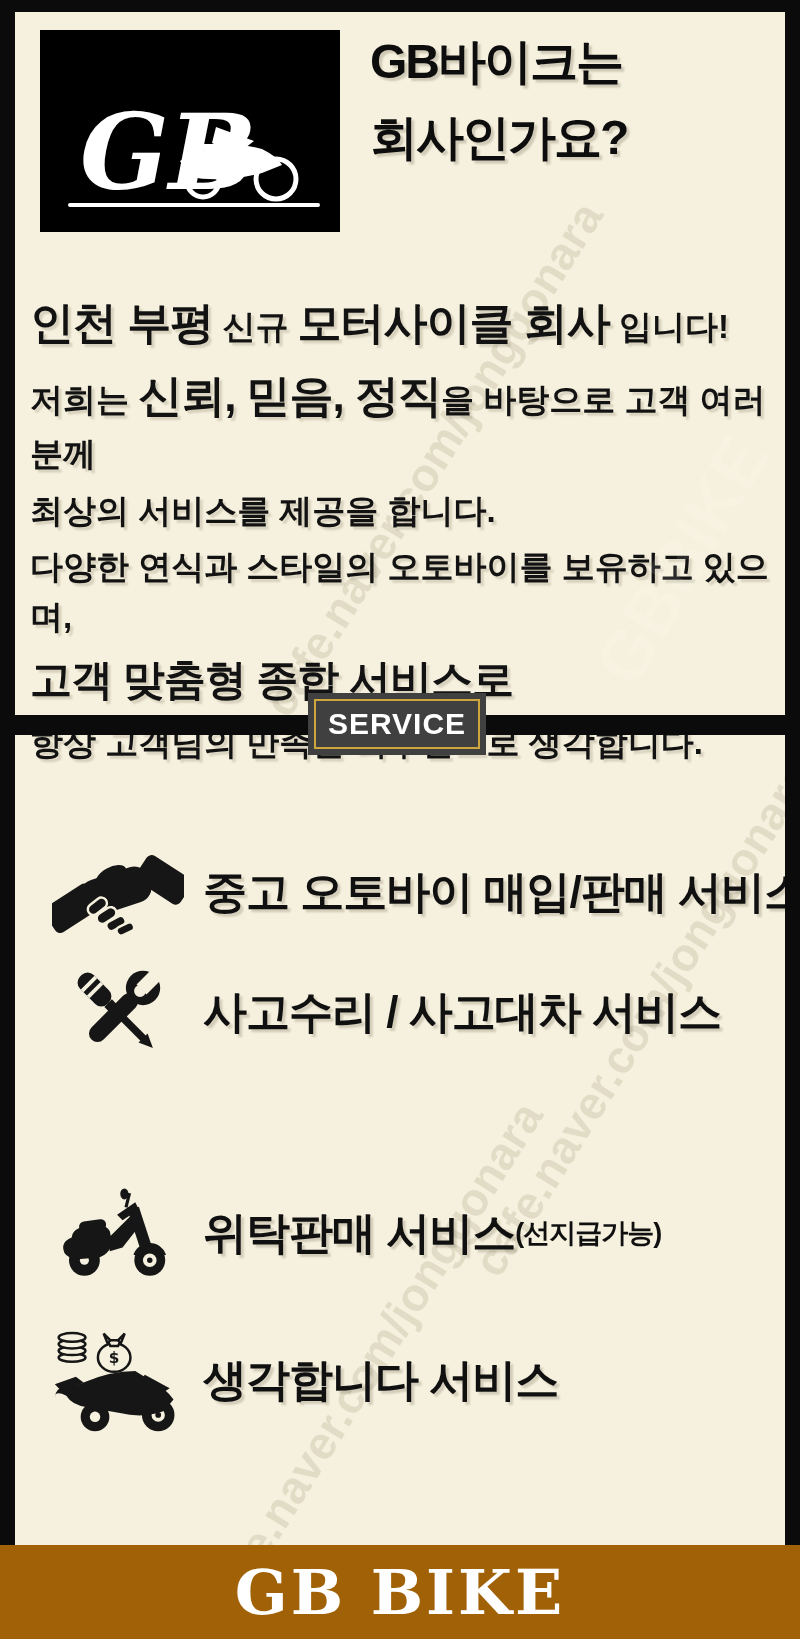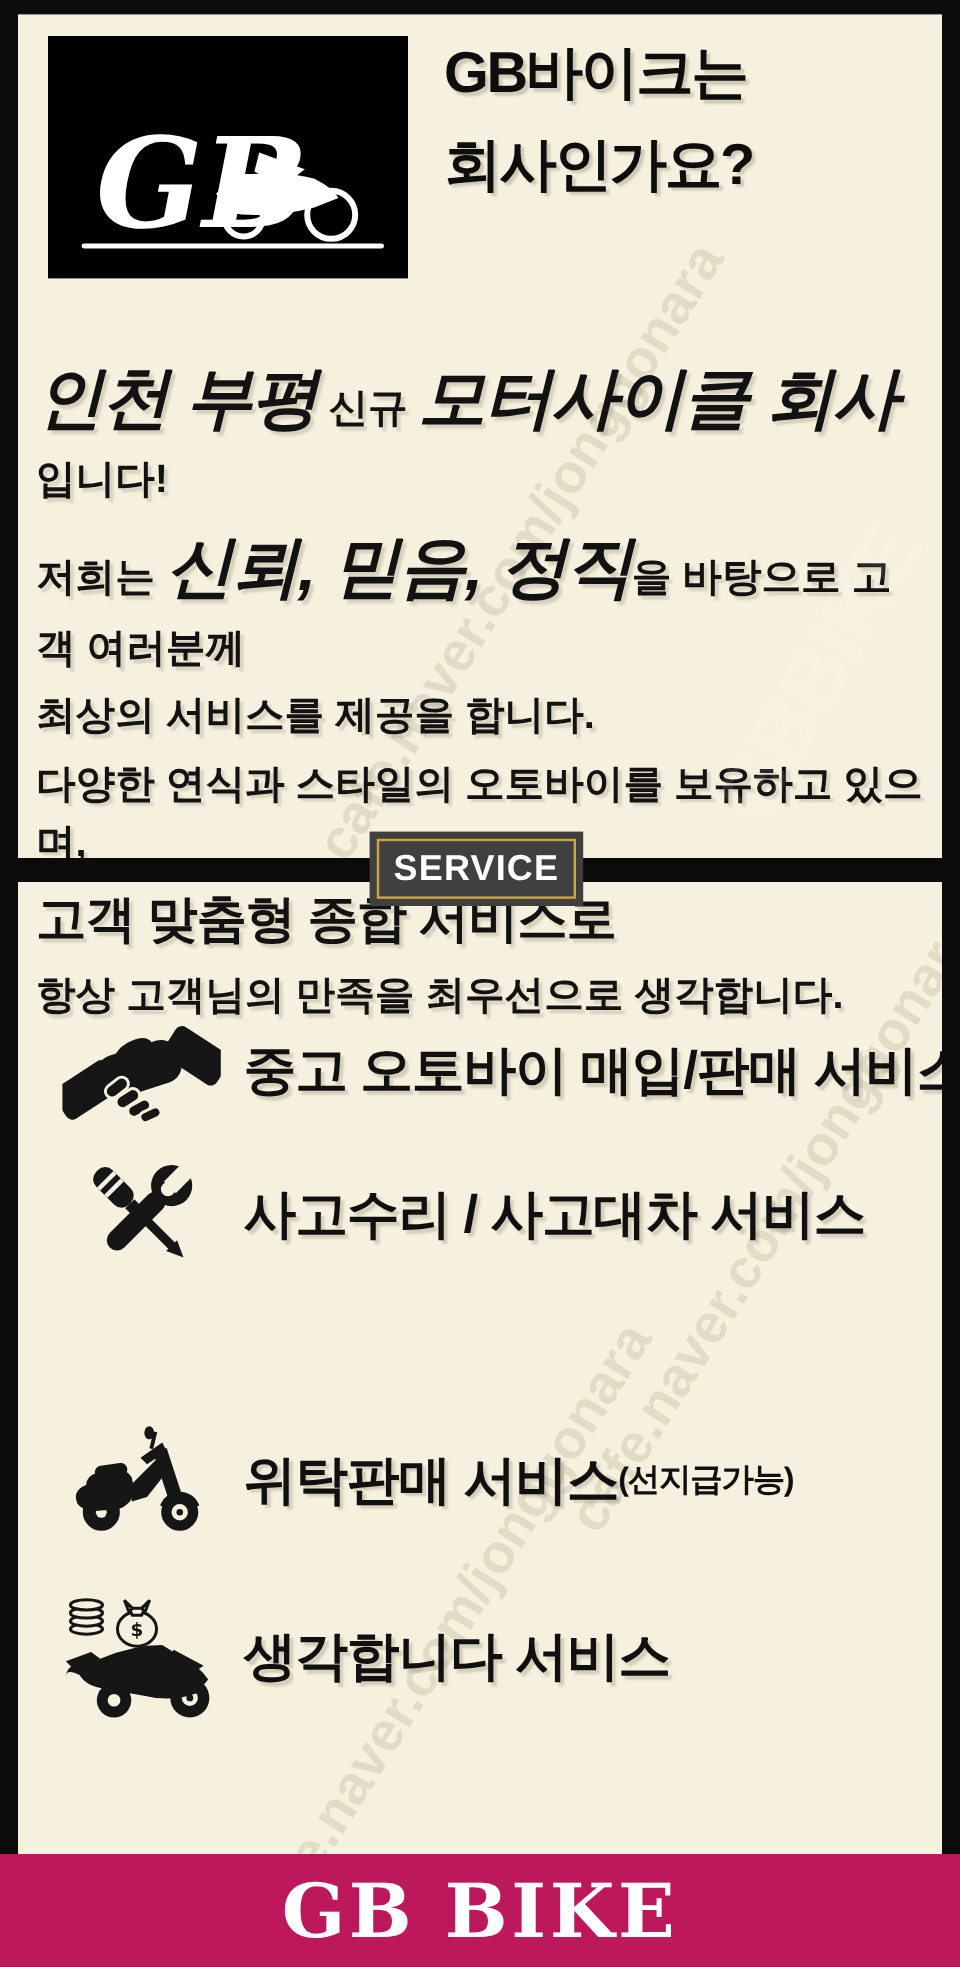--- a/index.html
+++ b/index.html
@@ -19,41 +19,41 @@
   
   .logo-box{position:absolute;left:25px;top:18px;width:300px;height:202px;background:#000;}
   
   .title{position:absolute;left:355px;top:12px;width:420px;color:#0d0d0d;
          font-size:48px;font-weight:bold;line-height:76px;letter-spacing:-2px;
          text-shadow:3px 3px 2px rgba(70,60,40,0.22);}
   
   .intro{position:absolute;left:15px;top:278px;width:745px;color:#121212;
          text-shadow:3px 3px 2px rgba(70,60,40,0.18);}
   .intro p{margin:0 0 7px 0;font-size:33px;font-weight:bold;line-height:1.5;}
-  .intro .em{font-size:56px;font-weight:bold;letter-spacing:-1px;font-style:italic;}
+  .intro .em{font-size:44px;font-weight:bold;letter-spacing:-1px;}
   .intro .big{font-size:42px;letter-spacing:-1px;}
   
   .divider-band{position:absolute;left:-15px;right:-15px;top:703px;height:20px;background:#0b0b0b;}
   .badge{position:absolute;left:293px;top:681px;width:178px;height:62px;background:#404040;
          display:flex;align-items:center;justify-content:center;}
   .badge-gold{position:absolute;inset:6px;border:2px solid #cfa63d;}
   .badge-label{position:relative;color:#fff;font-size:30px;font-weight:bold;letter-spacing:1px;}
   
   .srow{position:absolute;left:25px;right:10px;display:flex;align-items:center;color:#101010;}
   .srow .icon-cell{width:155px;display:flex;align-items:center;justify-content:center;flex:0 0 155px;}
   .srow .slabel{font-size:44px;font-weight:bold;letter-spacing:-1px;margin-left:8px;
                 text-shadow:3px 3px 2px rgba(70,60,40,0.2);white-space:nowrap;}
   .srow .snote{font-size:27px;font-weight:bold;letter-spacing:-1px;}
   .row1{top:810px;height:140px;}
   .row2{top:938px;height:125px;}
   .row3{top:1068px;height:125px;}
   .row4{top:1165px;height:112px;}
   .row5{top:1303px;height:130px;}
   
-  .footer{position:absolute;left:0;right:0;bottom:0;height:94px;background:#be185d;
+  .footer{position:absolute;left:0;right:0;bottom:0;height:94px;background:#a16207;
           display:flex;align-items:center;justify-content:center;}
   .footer-brand{color:#fff;font-family:"DejaVu Serif", serif;font-weight:bold;
                 font-size:62px;letter-spacing:3px;}
   svg{display:block;}
 </style>
 </head>
 <body>
 
 <div class="poster">
   <div class="canvas">

